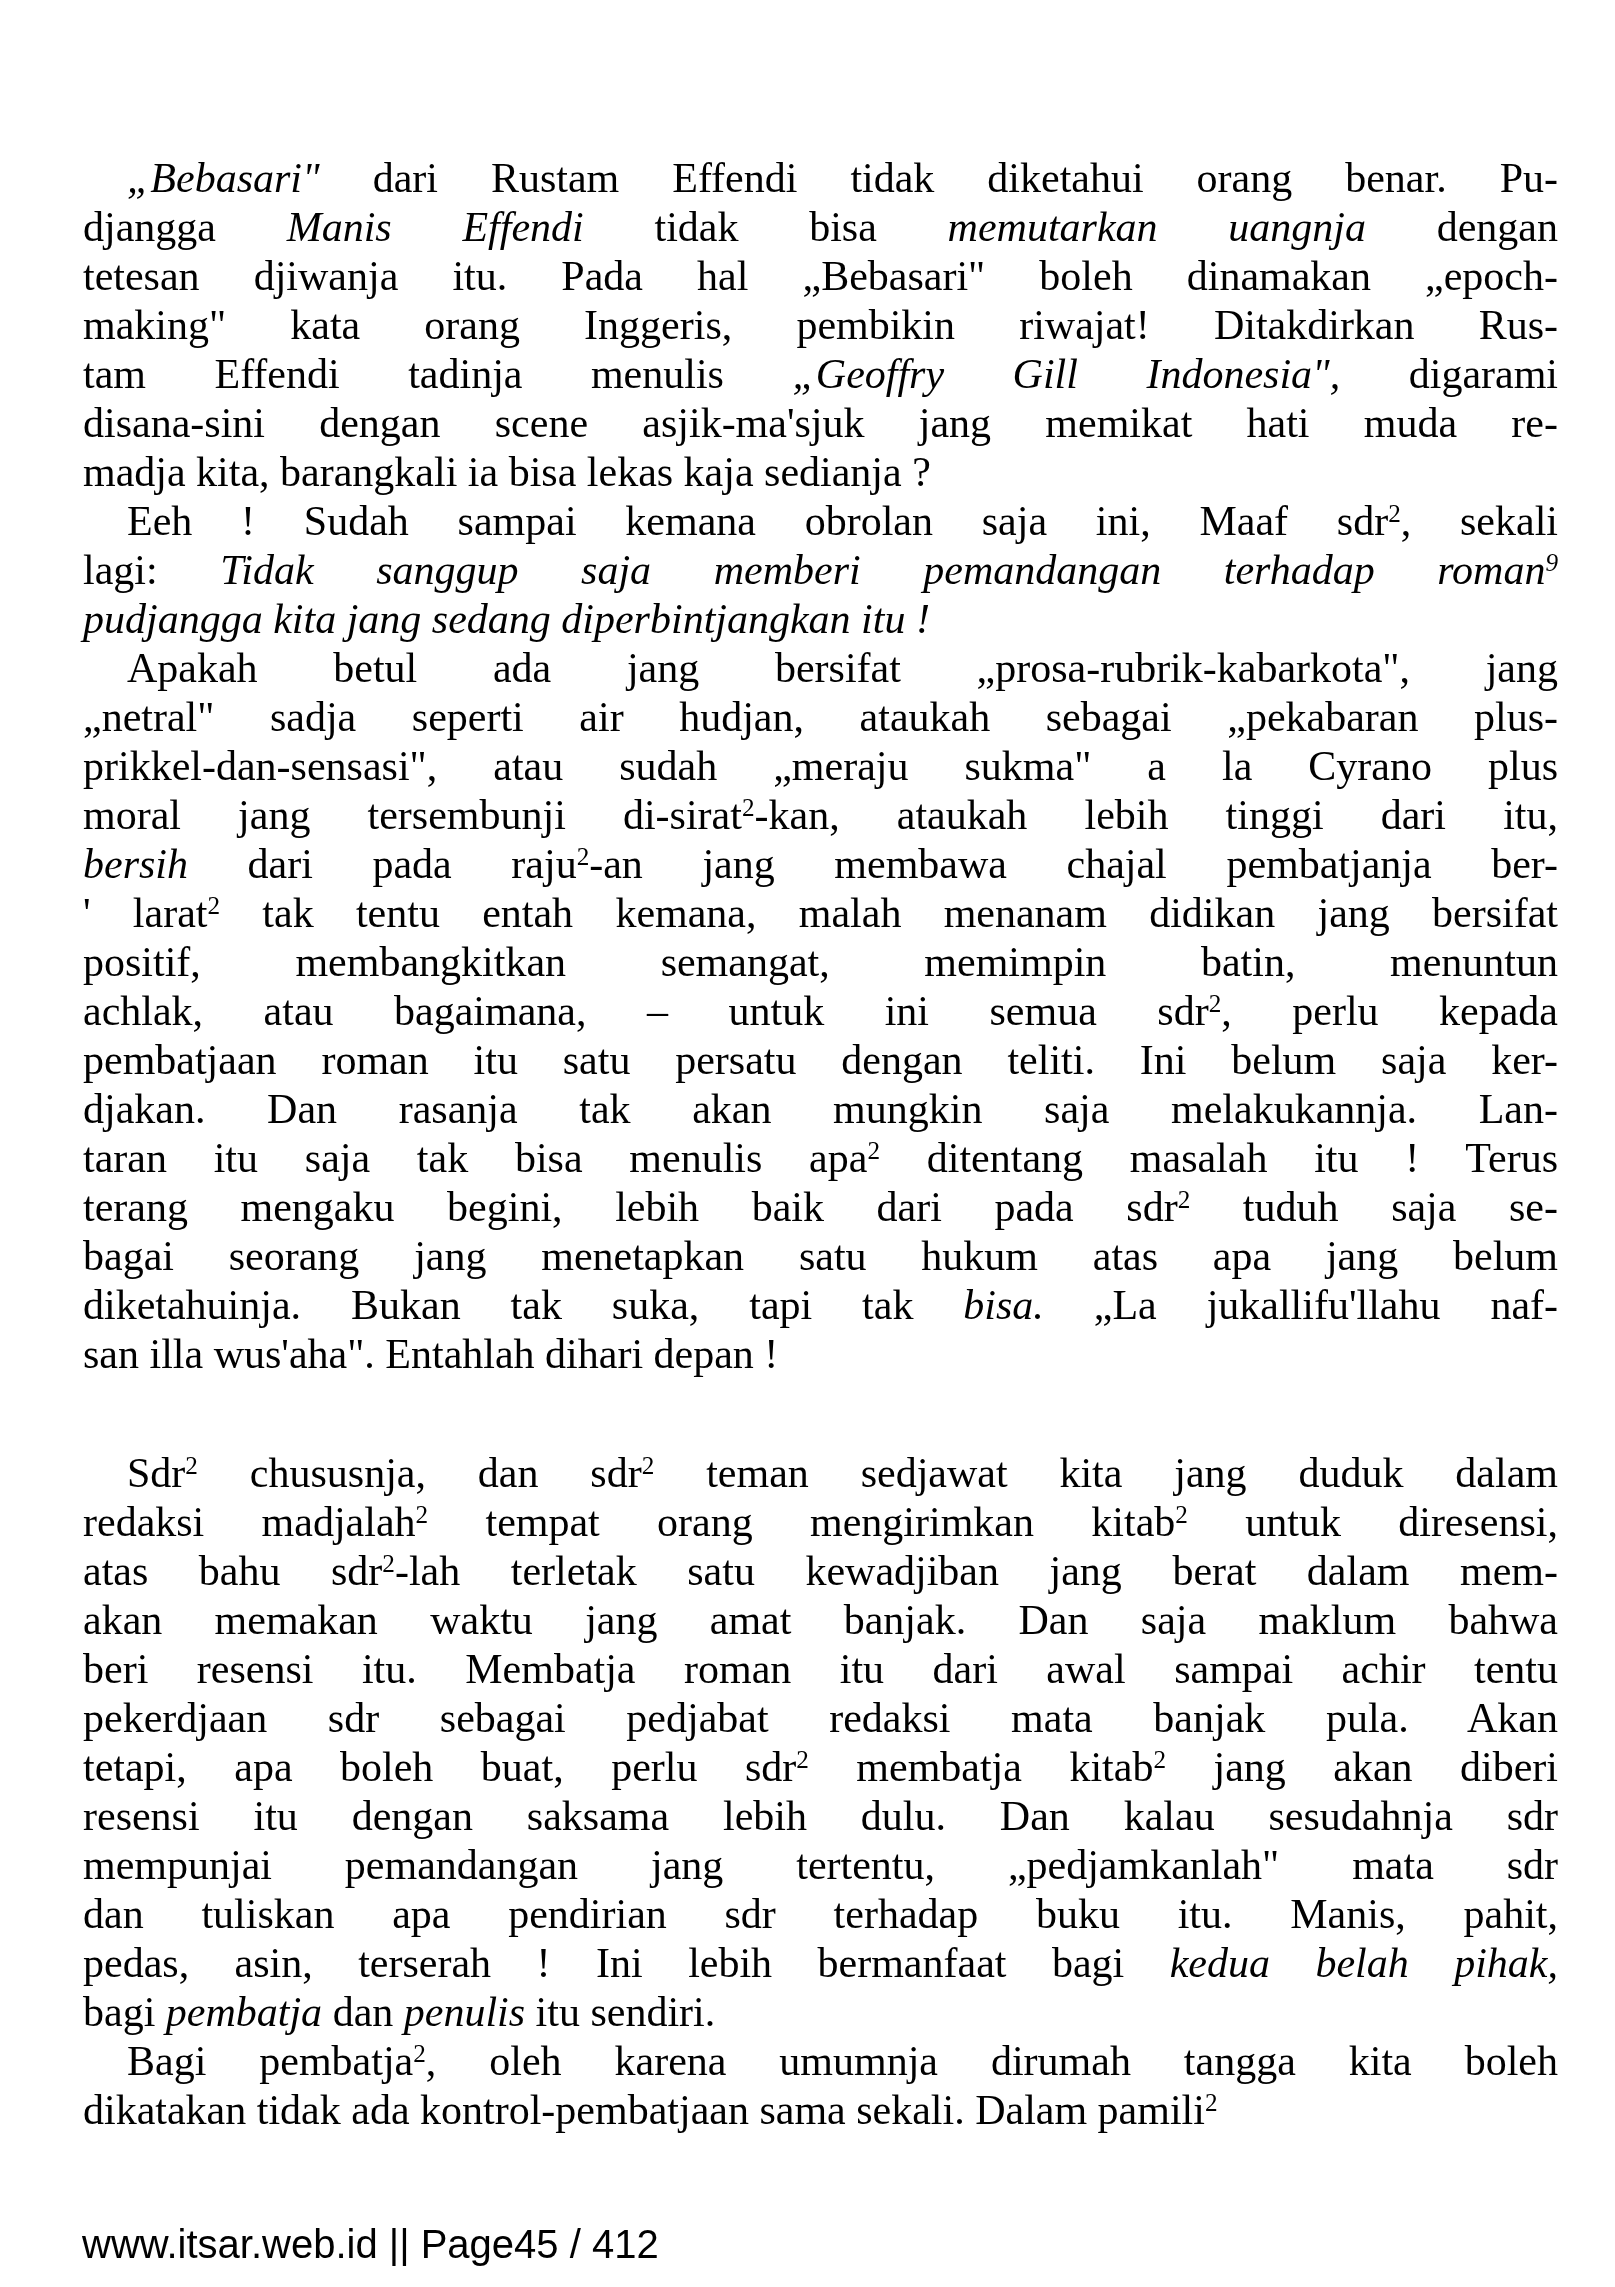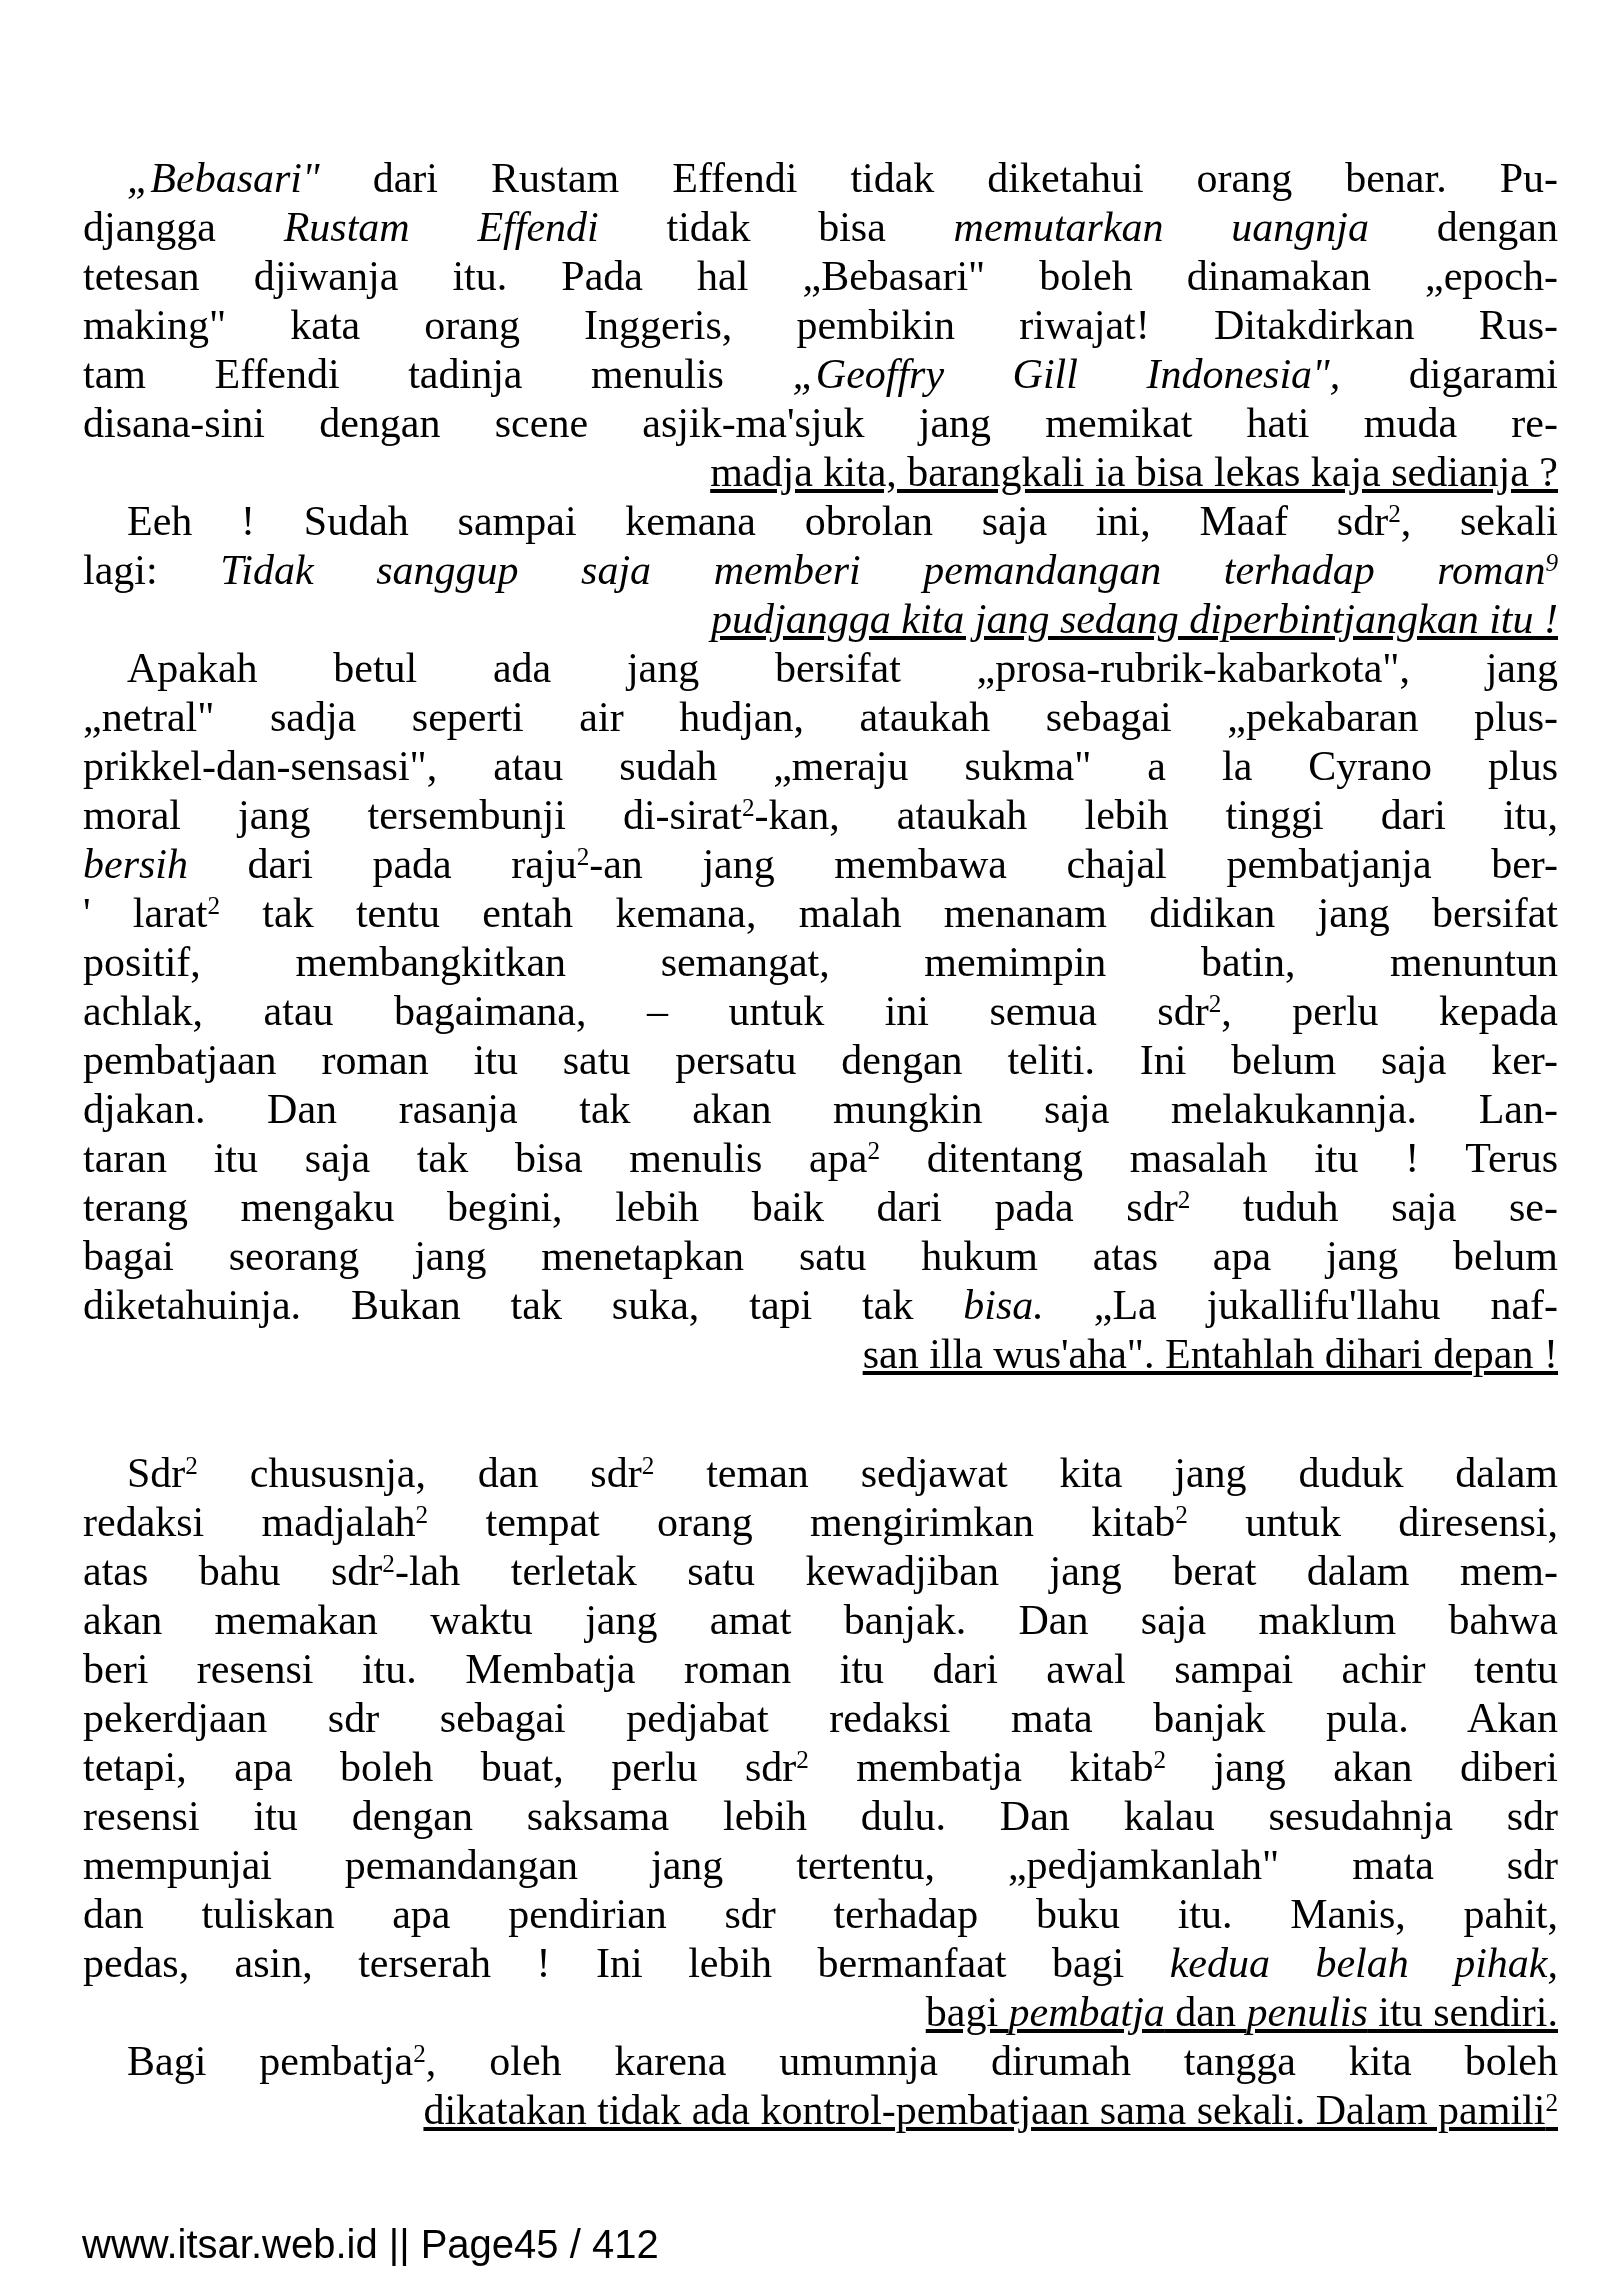--- a/index.html
+++ b/index.html
@@ -30,23 +30,22 @@
     font-size: 42px;
     line-height: 49px;
     letter-spacing: 0px;
   }
   .line {
     text-align: justify;
     text-align-last: justify;
     white-space: normal;
   }
   .line.no-just {
-    text-align: right;
+    text-align: left;
     text-align-last: auto;
-    text-decoration: underline;
   }
   .line.indent {
     text-indent: 44px;
   }
   .line.gap {
     margin-top: 70px;
   }
   .line i {
     font-style: italic;
   }
@@ -66,21 +65,21 @@
     line-height: 46px;
     color: #000000;
   }
 </style>
 </head>
 <body>
 
 <div class="page">
   <div class="text-block">
       <div class="line indent"><i>„Bebasari"</i> dari Rustam Effendi tidak diketahui orang benar. Pu-</div>
-      <div class="line">djangga <i>Rustam Effendi</i> tidak bisa <i>memutarkan uangnja</i> dengan</div>
+      <div class="line">djangga <i>Manis Effendi</i> tidak bisa <i>memutarkan uangnja</i> dengan</div>
       <div class="line">tetesan djiwanja itu. Pada hal „Bebasari" boleh dinamakan „epoch-</div>
       <div class="line">making" kata orang Inggeris, pembikin riwajat! Ditakdirkan Rus-</div>
       <div class="line">tam Effendi tadinja menulis <i>„Geoffry Gill Indonesia",</i> digarami</div>
       <div class="line">disana-sini dengan scene asjik-ma'sjuk jang memikat hati muda re-</div>
       <div class="line no-just">madja kita, barangkali ia bisa lekas kaja sedianja ?</div>
       <div class="line indent">Eeh ! Sudah sampai kemana obrolan saja ini, Maaf sdr<sup>2</sup>, sekali</div>
       <div class="line">lagi: <i>Tidak sanggup saja memberi pemandangan terhadap roman<sup>9</sup></i></div>
       <div class="line no-just"><i>pudjangga kita jang sedang diperbintjangkan itu !</i></div>
       <div class="line indent">Apakah betul ada jang bersifat „prosa-rubrik-kabarkota", jang</div>
       <div class="line">„netral" sadja seperti air hudjan, ataukah sebagai „pekabaran plus-</div>

